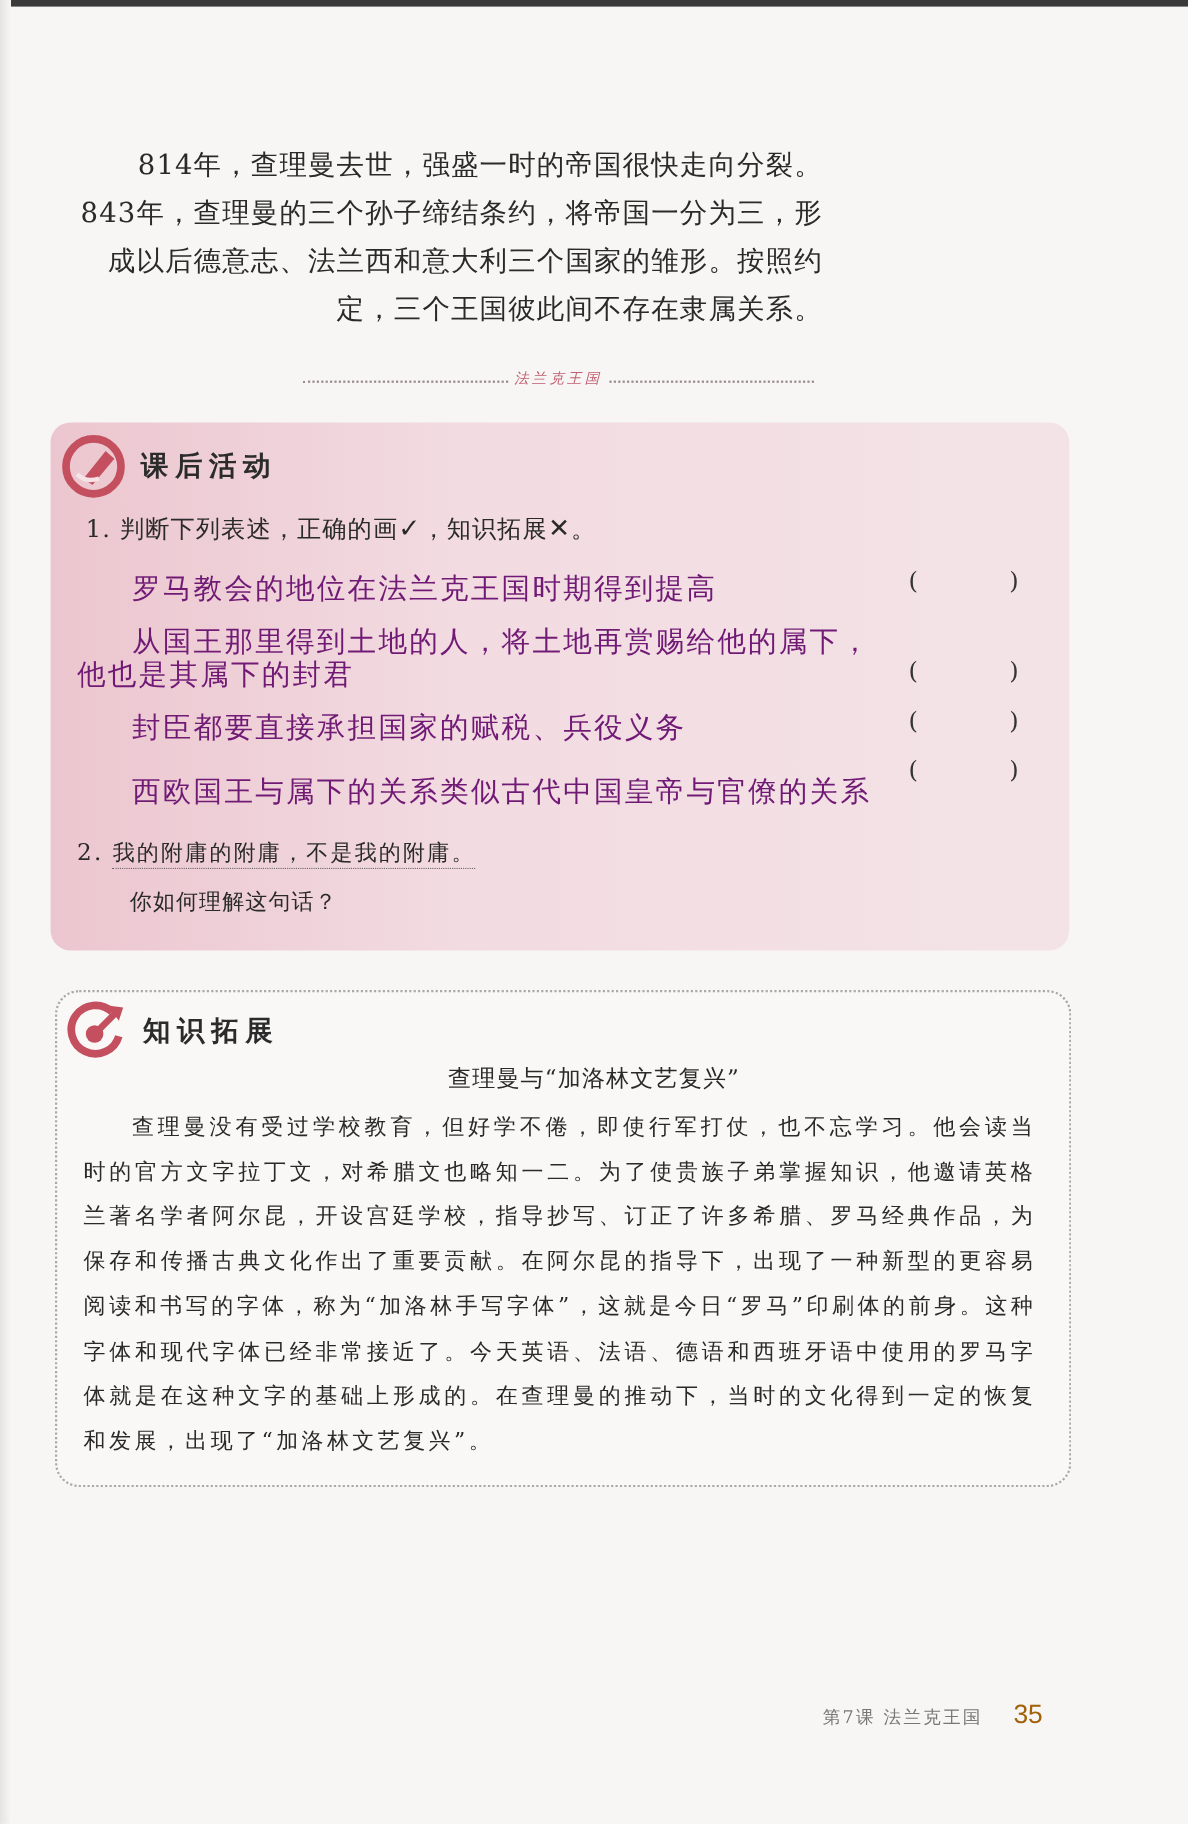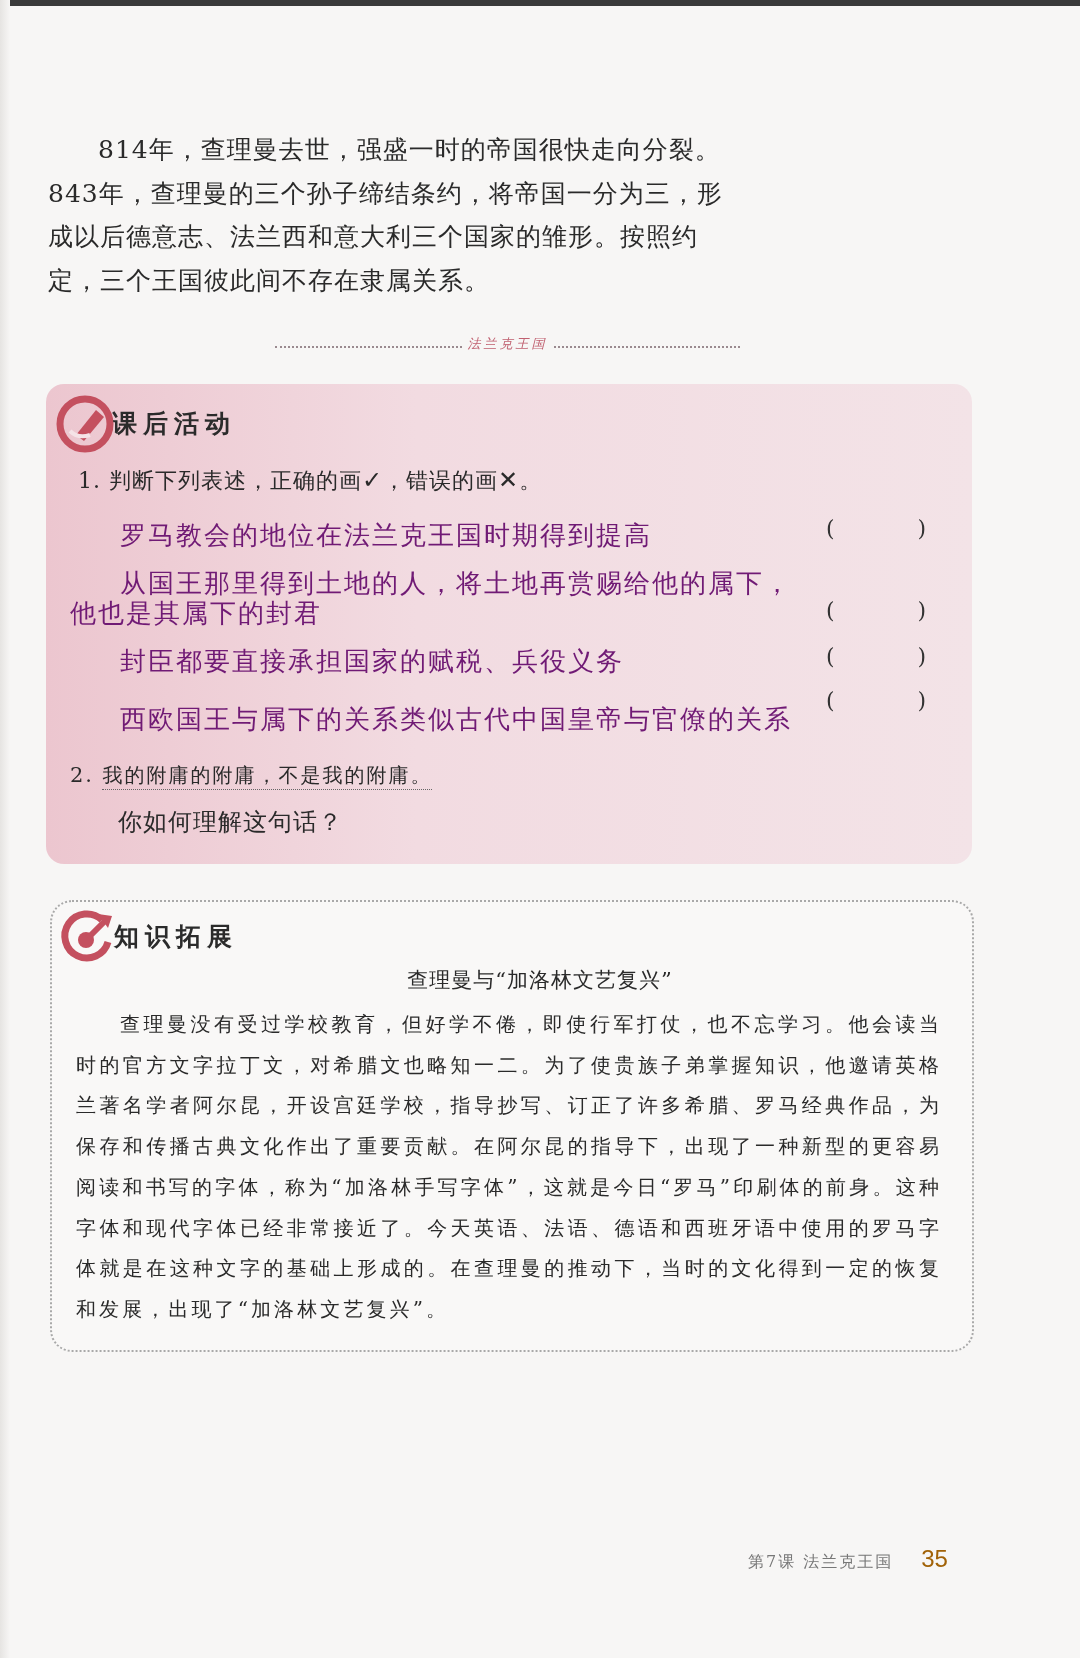--- a/index.html
+++ b/index.html
@@ -6,45 +6,45 @@
   body {
     width:1080px; height:1658px; position:relative; overflow:hidden;
     background:#f7f6f5;
     font-family:"DejaVu Serif","Liberation Serif",serif;
     color:#2a2a2a;
   }
   .page-top-edge { position:absolute; left:0; top:0; width:1080px; height:6px; background:#3a3a3a; }
   .page-left-shade { position:absolute; left:0; top:0; width:10px; height:1658px;
     background:linear-gradient(to right,#e6e4e2,#f7f6f5); }
 
-  .intro { position:absolute; left:48px; top:128px; width:700px; font-size:25px; line-height:43.5px; letter-spacing:1px; }
+  .intro { position:absolute; left:48px; top:128px; width:700px; font-size:25px; line-height:43.5px; letter-spacing:1px;text-align:right; }
   .intro p { margin:0; text-indent:50px; }
 
   .section-divider { position:absolute; left:275px; top:332px; width:465px; height:24px; display:flex; align-items:center;justify-content:center; }
   .section-divider .dots { flex:1; border-bottom:2px dotted #9a8a8f; height:0; margin-top:6px; }
   .section-divider .label { color:#c06070; font-size:13px; padding:0 6px; letter-spacing:3px; font-style:italic; }
 
   .activity-box {
     position:absolute; left:46px; top:384px; width:926px; height:480px;
     background:linear-gradient(to right,#ecc6cf 0%,#f2dbe1 40%,#f3e3e7 100%);
     border-radius:18px;
   }
   .box-header { position:absolute; display:flex; align-items:center; }
-  .box-header .title { font-family:"DejaVu Sans","Liberation Sans",sans-serif; font-weight:bold; font-size:25px; letter-spacing:6px; color:#2b2b2b; margin-left:0; }
+  .box-header .title { font-family:"DejaVu Sans","Liberation Sans",sans-serif; font-weight:bold; font-size:25px; letter-spacing:6px; color:#2b2b2b; margin-left:16px; }
   .icon-circle { width:56px; height:56px; position:relative; }
 
   .q1 { position:absolute; left:78px; top:466px; font-size:22px; letter-spacing:1px; }
   .q1 .mark { font-family:"DejaVu Sans",sans-serif; font-size:24px; }
   .stmt { position:absolute; font-size:26px; letter-spacing:2px; color:#701a75; }
   .paren { position:absolute; font-size:22px; color:#333; width:100px; display:flex; justify-content:space-between; }
 
   .q2 { position:absolute; left:70px; top:762px; font-size:20px; letter-spacing:2px; }
   .q2 .num { font-size:21px; }
   .q2 .quote { border-bottom:1px dotted #666; padding-bottom:2px; }
-  .q2-sub { position:absolute; left:118px; top:806px; font-size:24px; letter-spacing:1px; }
+  .q2-sub { position:absolute; left:118px; top:806px; font-size:20px; letter-spacing:1px; }
 
   .knowledge-box {
     position:absolute; left:50px; top:900px; width:920px; height:448px;
     border:2px dotted #a9a9a9; border-radius:22px; background:#f9f8f7;
   }
   .k-title { position:absolute; left:0; width:1080px; top:966px; text-align:center; font-size:21px; letter-spacing:1px; }
   .k-body { position:absolute; left:76px; top:1004px; width:866px; font-size:20px; line-height:40.7px; letter-spacing:3.1px; text-align:justify; }
   .k-body p { margin:0; text-indent:44px; }
 
   .footer { position:absolute; top:1545px; left:748px; display:flex; align-items:baseline; }
@@ -74,21 +74,21 @@
     <svg width="58" height="58" viewBox="0 0 58 58">
       <circle cx="29" cy="29" r="25" fill="none" stroke="#c4505f" stroke-width="7"></circle>
       <path d="M20 40 L40 15 L48 22 L28 46 Z" fill="#c4505f"></path>
       <path d="M14 36 Q22 44 34 40" fill="none" stroke="#f5e3e7" stroke-width="4"></path>
     </svg>
   </div>
   <span class="title">课后活动</span>
 </div>
 
 <div class="q1">
-  <span>1. 判断下列表述，正确的画</span><span class="mark">✓</span><span>，错误的画</span><span class="mark">✕</span><span>。</span>
+  <span>1. 判断下列表述，正确的画</span><span class="mark">✓</span><span>，知识拓展</span><span class="mark">✕</span><span>。</span>
 </div>
 
 <div class="stmt" style="left:120px;top:518px;">罗马教会的地位在法兰克王国时期得到提高</div>
 <div class="paren" style="left:826px;top:516px;">
   <span>(</span>
     <span>)</span>
 </div>
 
 <div class="stmt" style="left:120px;top:566px;">从国王那里得到土地的人，将土地再赏赐给他的属下，</div>
 <div class="stmt" style="left:70px;top:596px;font-family:Liberation Serif, serif;">他也是其属下的封君</div>

